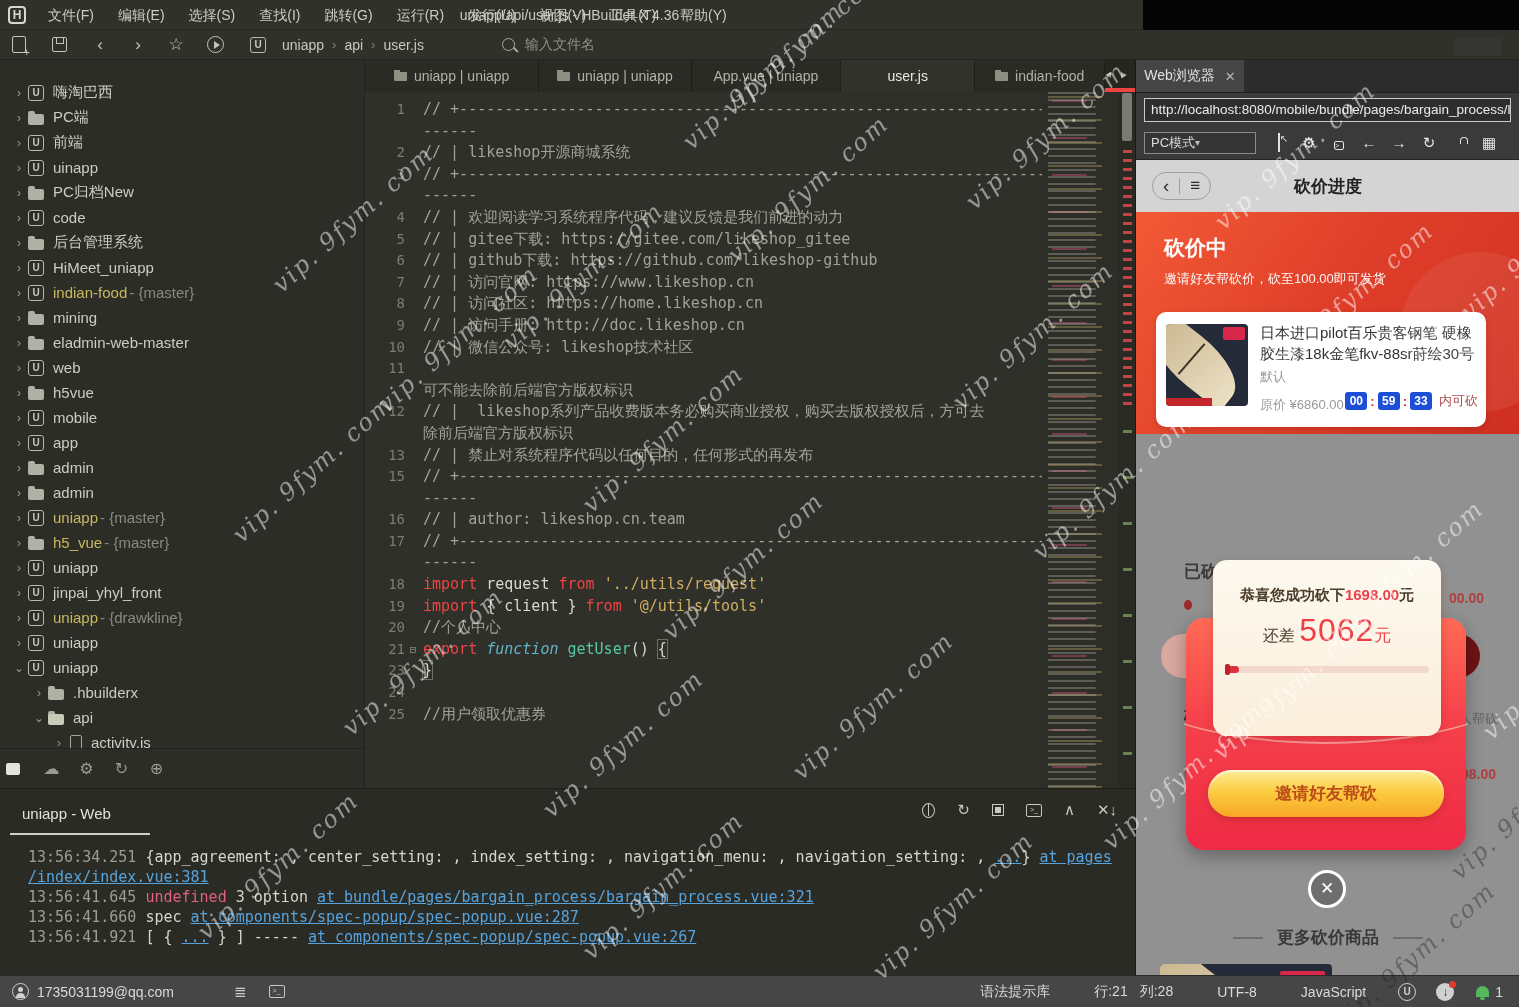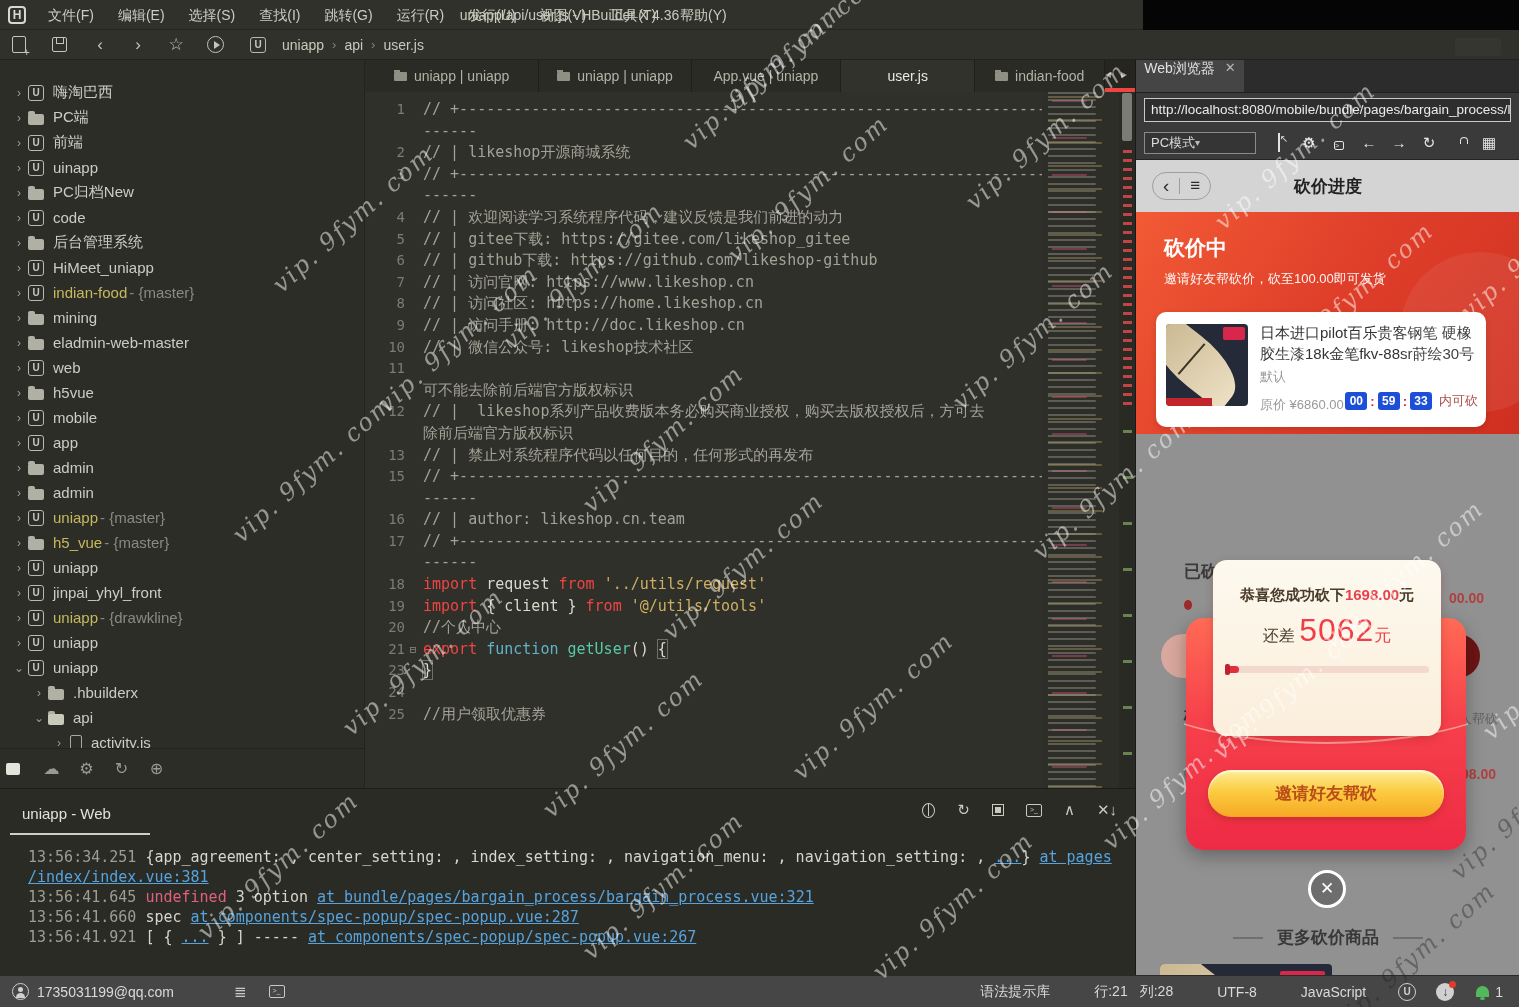--- a/index.html
+++ b/index.html
@@ -55,21 +55,21 @@
   .etab{height:32px;display:flex;align-items:center;justify-content:center;font-size:14px;color:#b2b2a6;background:#2b2b26;border-right:1px solid #1f1f1a;gap:7px}
   .etab.active{background:#32322c;color:#e9e9df}
   .tab-folder{width:13px;height:9px;background:#8f8f83;border-radius:1px;position:relative}
   .tab-folder::before{content:"";position:absolute;top:-2px;left:0;width:6px;height:2px;background:#8f8f83}
   #tab-arrows{flex:1;display:flex;align-items:center;justify-content:flex-end;color:#9a9a90;font-size:12px;gap:10px;padding-right:8px}
   #code{position:absolute;left:0;top:32px;right:93px;bottom:0;padding-top:7px;font-family:"DejaVu Sans Mono","Liberation Mono",monospace;font-size:15px}
   .code-row{height:21.6px;line-height:21.6px;display:flex;white-space:pre}
   .ln{width:40px;text-align:right;color:#7c7c70;flex:none;font-size:14px}
   .fold{width:16px;color:#8a8a7e;font-size:11px;text-align:center;flex:none}
   .ct{padding-left:2px}
-  .tc{color:#a2a296}.tk{color:#ef4444}.tf{color:#5fb3c9;}.tn{color:#56c8a8}
+  .tc{color:#a2a296}.tk{color:#ef4444}.tf{color:#5fb3c9;font-style:italic}.tn{color:#56c8a8}
   .ts{color:#cfae62}.tp{color:#d8d8cc}.tm{color:#98c379}
   .tbm{color:#d8d8cc;outline:1px solid #6f6f63}
   #minimap{position:absolute;right:16px;top:32px;width:77px;bottom:0;background:#2e2e29;
     background-image:repeating-linear-gradient(180deg,rgba(170,170,158,.38) 0 2px,transparent 2px 7px),
       repeating-linear-gradient(180deg,rgba(200,80,120,.45) 0 2px,transparent 2px 37px),
       repeating-linear-gradient(180deg,rgba(197,178,106,.35) 0 2px,transparent 2px 23px);
     background-size:62% 100%,45% 100%,70% 100%;background-repeat:no-repeat;background-position:6px 0,10px 8px,6px 4px}
   #scrolltrack{position:absolute;right:0;top:32px;width:16px;bottom:0;background:#2a2a25}
   #scrollthumb{position:absolute;right:3px;top:33px;width:10px;height:48px;background:#8a8a84;border-radius:2px;opacity:.85}
   #gitmarks{position:absolute;right:3px;top:90px;width:9px;height:256px;
@@ -98,21 +98,21 @@
   .sb-item{margin:0 22px;white-space:nowrap}
   .ic-ucirc{width:18px;height:18px;border:1.5px solid #d0d0d0;border-radius:50%;color:#d0d0d0;font-size:10px;line-height:15px;text-align:center;font-weight:bold}
   .ic-down{width:18px;height:18px;border-radius:50%;background:#d0d0d0;color:#3a3a3a;font-size:12px;line-height:18px;text-align:center;position:relative}
   .ic-down::after{content:"";position:absolute;right:-2px;top:-2px;width:7px;height:7px;border-radius:50%;background:#e23b2e}
   .ic-bell{width:13px;height:11px;background:#53b95c;border-radius:7px 7px 0 0;position:relative;margin-top:-2px}
   .ic-bell::after{content:"";position:absolute;left:4px;bottom:-3px;width:5px;height:3px;border-radius:50%;background:#53b95c}
 
   
   #browser{left:1135px;top:60px;width:384px;height:915px;background:#2f2f2f;border-left:1px solid #191919;overflow:hidden}
   #btabbar{height:33px;background:#2c2c2c;display:flex;border-bottom:1px solid #202020}
-  #btab{width:108px;background:#454545;color:#e0e0e0;font-size:14px;display:flex;justify-content:center;gap:10px}
+  #btab{width:108px;background:#454545;color:#e0e0e0;font-size:14px;display:flex;align-items:center;justify-content:center;gap:10px}
   #btab .x{color:#b5b5b5;font-size:13px}
   #burlrow{height:33px;background:#3a3a3a;display:flex;align-items:center;padding:0 8px}
   #burl{flex:1;height:24px;border:1px solid #c9c9c9;background:#2e2e2e;color:#eaeaea;font-size:13.5px;line-height:22px;padding:0 6px;white-space:nowrap;overflow:hidden}
   #btools{height:34px;background:#3a3a3a;display:flex;align-items:center;padding:0 8px;gap:0;border-bottom:1px solid #242424}
   #bmode{width:112px;height:22px;border:1px solid #8a8a8a;color:#dcdcdc;font-size:13px;display:flex;align-items:center;justify-content:flex-start;padding:0 6px;background:#353535}
   .btool{color:#e3e3e3;font-size:15px;width:30px;text-align:center}
   .ic-extbox{width:13px;height:13px;border:1.5px solid #e3e3e3;position:relative;margin:0 auto}
   .ic-extbox::after{content:"↖";position:absolute;left:1px;top:-1px;font-size:10px;color:#e3e3e3}
   .ic-console{width:15px;height:12px;border:1.5px solid #e3e3e3;border-radius:2px;font-size:7px;line-height:9px;color:#e3e3e3;text-align:center;margin:0 auto}
   .ic-lock{width:10px;height:8px;background:#e3e3e3;border-radius:1px;position:relative;margin:4px auto 0}
@@ -218,20 +218,24 @@
     <span class="tb-ico">☆</span>
     <span class="ic-run"></span>
     <div id="breadcrumb">
       <span class="ic-u"></span>
       <span class="sep"></span>
       <span>uniapp</span>
       <span class="sep">›</span>
       <span>api</span>
       <span class="sep">›</span>
       <span>user.js</span>
+    </div>
+    <div id="findbox">
+      <span class="ic-find"></span>
+      <span>输入文件名</span>
     </div>
   </div>
   <div class="abs" id="goto-btn"></div>
 
   <div class="abs" id="sidebar">
     <div id="tree" style="padding-top:20px">
         <div class="tree-row" style="padding-left: 10px;">
           <span class="tree-chev">›</span>
           <span class="ic-u"></span>
           <span class="tree-lbl">嗨淘巴西</span>

